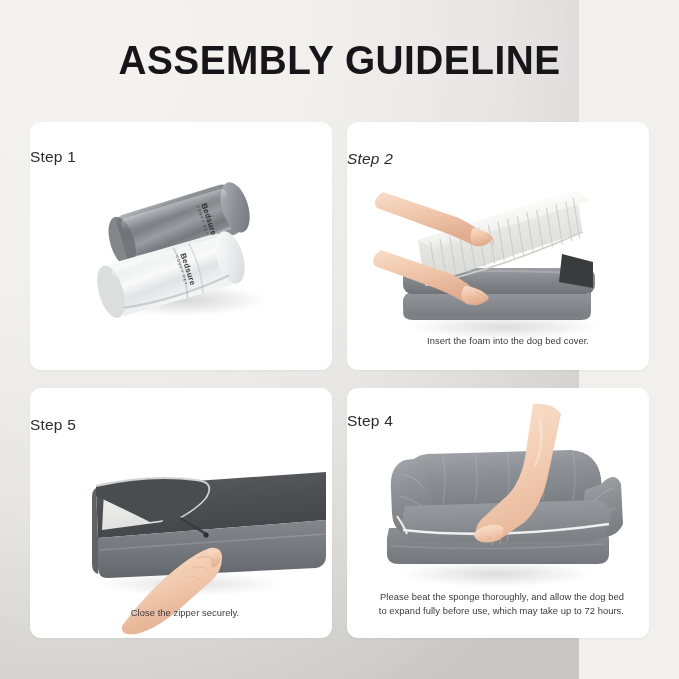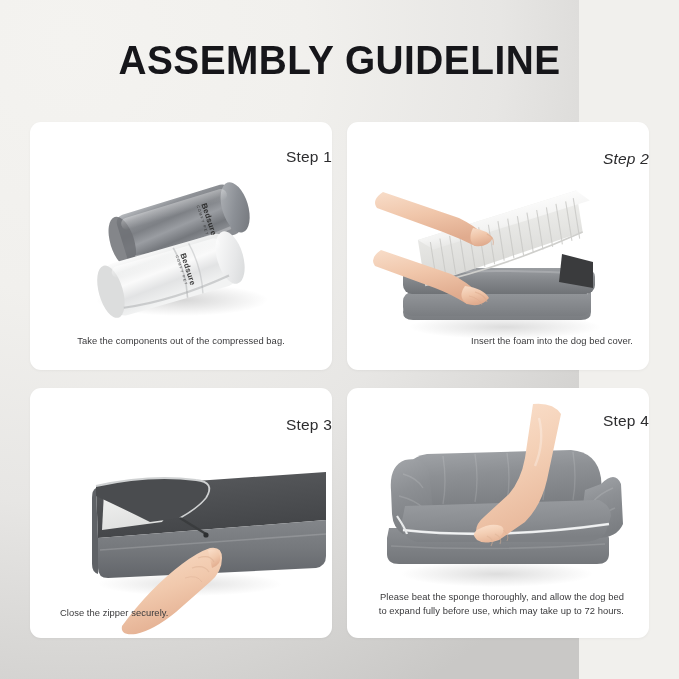--- a/index.html
+++ b/index.html
@@ -37,42 +37,42 @@
   }
   .card{
     position:relative;
     background:#ffffff;
     border-radius:11px;
     overflow:hidden;
     box-shadow:0 1px 3px rgba(0,0,0,0.045);
   }
   .step-title{
     position:absolute;left:0;top:0;width:100%;
-    text-align:right;
+    text-align:left;
     font-size:15.5px;
     color:#2c2c2e;
     letter-spacing:0.2px;
   }
   .caption{
     position:absolute;
     font-size:9.4px;
     line-height:13.6px;
     color:#3a3a3c;
     letter-spacing:0.05px;
   }
 
   
   .c1 .step-title{top:26px;}
   .c2 .step-title{top:28px;font-style:italic;}
   .c3 .step-title{top:28px;}
   .c4 .step-title{top:24px;}
 
   .c1 .caption{left:0;top:212px;width:100%;text-align:center;}
-  .c2 .caption{left:36px;top:212px;width:250px;text-align:right;}
-  .c3 .caption{left:30px;top:218px;width:250px;text-align:left;}
+  .c2 .caption{left:36px;top:212px;width:250px;text-align:center;}
+  .c3 .caption{left:30px;top:218px;width:250px;text-align:center;}
   .c4 .caption{left:31px;top:202px;width:246px;text-align:right;}
 
   .art{position:absolute;left:0;top:0;width:100%;height:100%;}
   .label{
     position:absolute;
     font-size:8px;color:#3b3b3b;font-weight:700;
     letter-spacing:0.2px;white-space:nowrap;
   }
   .label small{display:block;font-size:3.6px;font-weight:400;letter-spacing:1.2px;}
 </style>
@@ -150,21 +150,20 @@
         <div class="label" style="left:178px;top:80px;transform:rotate(72deg);transform-origin:left top;color:#2e2e2e;">
           <span>Bedsure</span>
           <small>COMFY PET</small>
         </div>
         <div class="label" style="left:157px;top:130px;transform:rotate(72deg);transform-origin:left top;color:#3a3a3a;">
           <span>Bedsure</span>
           <small>COMFY PET</small>
         </div>
       </div>
 
-      <div class="caption">Take the components out of the compressed bag.</div>
     </div>
 
     <div class="card c2">
       <div class="step-title">Step 2</div>
 
       <div class="art">
         <svg viewBox="0 0 302 248" width="302" height="248" style="position:absolute;left:0;top:0">
           <defs>
             <linearGradient id="s2skin" x1="0" y1="0" x2="0.3" y2="1">
               <stop offset="0%" stop-color="#f8ddc9"></stop>
@@ -242,21 +241,21 @@
             <path d="M128 170 q10 3 12 10" stroke="#dba98c" stroke-width="1.2" fill="none" opacity="0.55"></path>
             <path d="M122 174 q10 2 13 9" stroke="#dba98c" stroke-width="1" fill="none" opacity="0.45"></path>
           </g>
         </svg>
       </div>
 
       <div class="caption">Insert the foam into the dog bed cover.</div>
     </div>
 
     <div class="card c3">
-      <div class="step-title">Step 3</div>
+      <div class="step-title">Step 5</div>
 
       <div class="art">
         <svg viewBox="0 0 302 250" width="302" height="250" style="position:absolute;left:0;top:0">
           <defs>
             <linearGradient id="s3top" x1="0" y1="0" x2="0.3" y2="1">
               <stop offset="0%" stop-color="#5a5c5f"></stop>
               <stop offset="55%" stop-color="#4d4f52"></stop>
               <stop offset="100%" stop-color="#434548"></stop>
             </linearGradient>
             <linearGradient id="s3side" x1="0" y1="0" x2="0" y2="1">

